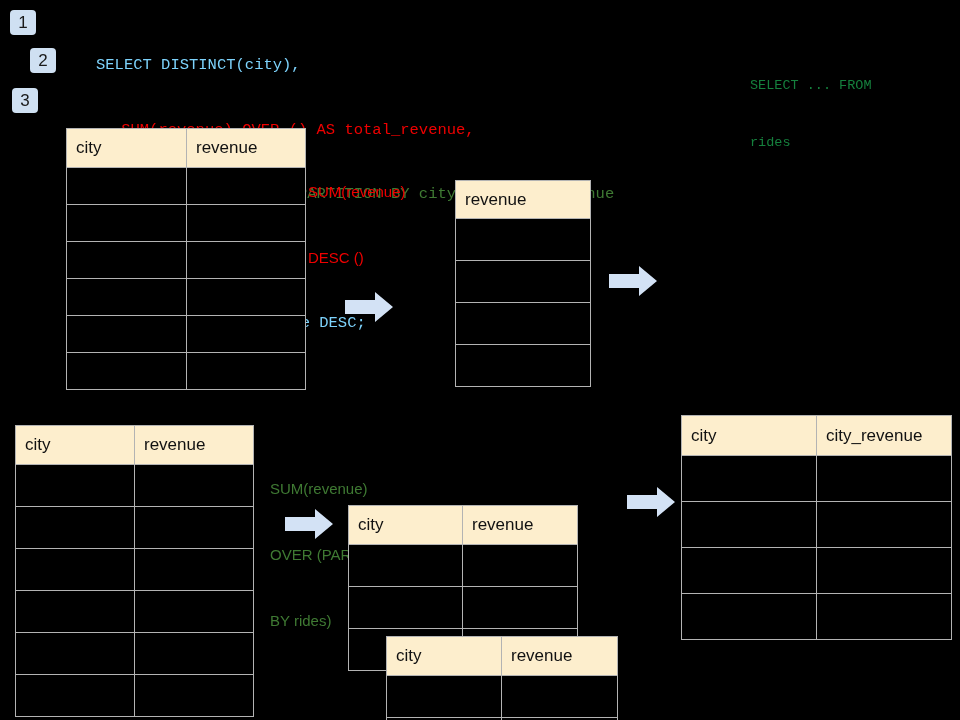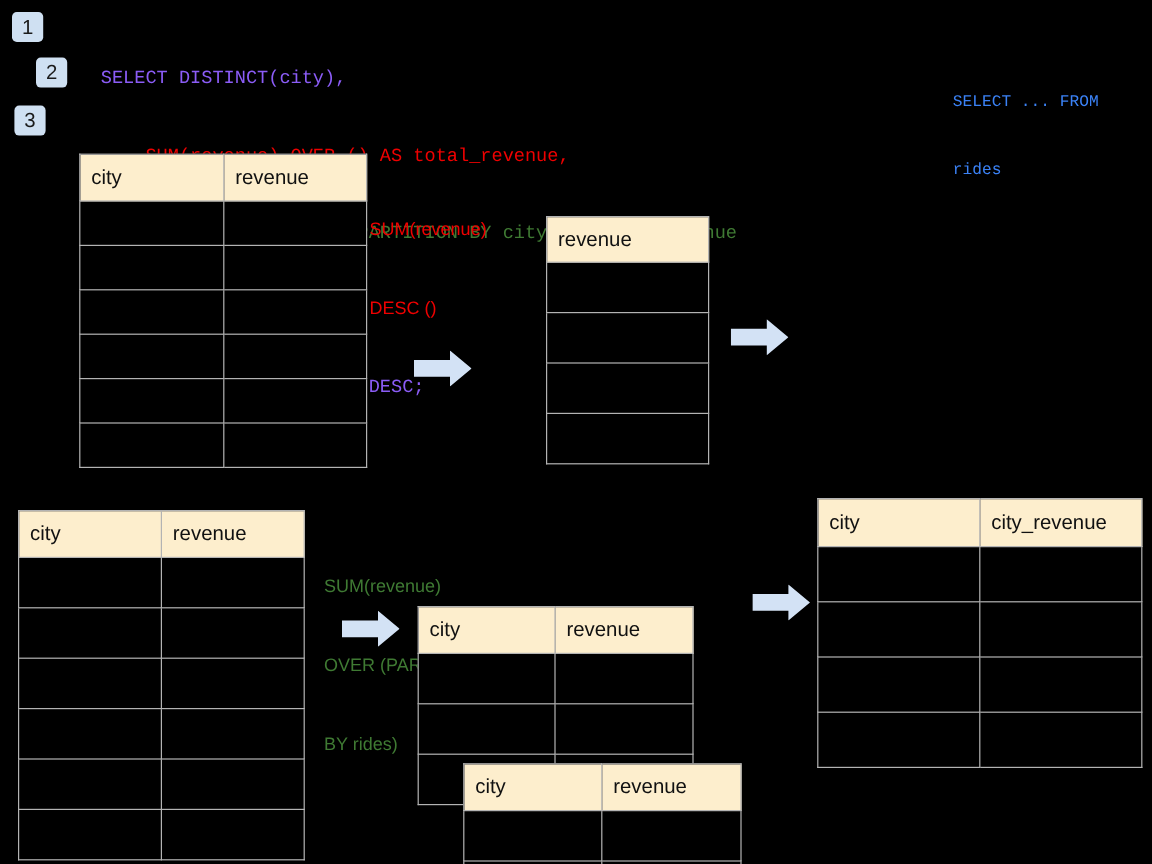--- a/index.html
+++ b/index.html
@@ -26,32 +26,31 @@
   
   .sql{
     position:absolute;
     font-family:"Liberation Mono", monospace;
     font-size:15.5px;
     line-height:21.5px;
     white-space:pre;
     letter-spacing:0px;
   }
   .sql-line{white-space:pre;}
-  .c-violet{color:#8b5cf6;}
+  .c-violet{color:#7dd3fc;margin-left:12px;}
   .c-red{color:#ef0000;}
   .c-green{color:#3f7a33;}
 
   .sideq{
     position:absolute;
     font-family:"Liberation Mono", monospace;
     font-size:13.5px;
     line-height:19px;
-    color:#3b82f6;
+    color:#15803d;
     white-space:pre;
-    margin-left:44px;
   }
 
   
   .annot{
     position:absolute;
     font-family:Liberation Sans, sans-serif;
     font-size:15px;
     line-height:22px;
     white-space:pre;
   }

